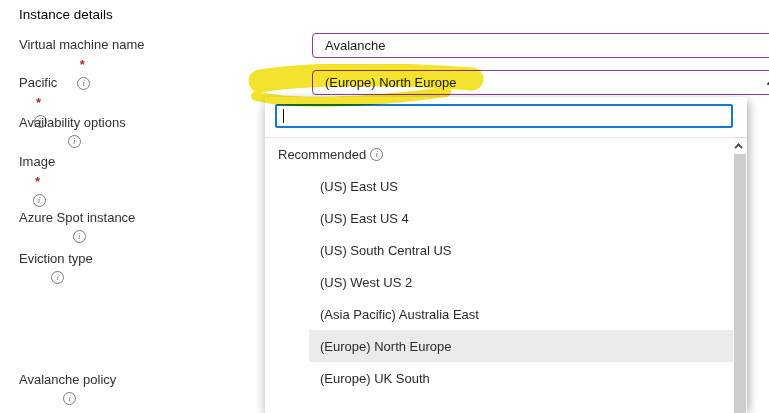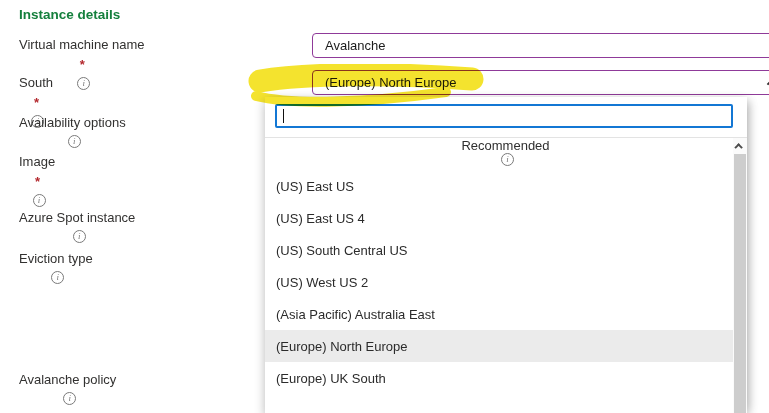--- a/index.html
+++ b/index.html
@@ -1,20 +1,20 @@
 <!DOCTYPE html>
 <html><head>
 <meta charset="utf-8">
 <style>
   * { margin:0; padding:0; box-sizing:border-box; }
   html,body { width:769px; height:413px; overflow:hidden; background:#ffffff;
               font-family:"Liberation Sans","DejaVu Sans",sans-serif; }
   body { position:relative; color:#242424; font-size:13px; }
 
-  .heading { position:absolute; left:19px; top:7px; font-size:13.5px; font-weight:700; color:#15803d; }
+  .heading { position:absolute; left:19px; top:7px; font-size:13.5px; font-weight:400; color:#000000; }
 
   .label-row { position:absolute; left:19px; display:flex; align-items:center; gap:5px; color:#323130;flex-direction:column; }
   .req { color:#b3282d; font-weight:700; margin-left:1px; }
   .info-icon { display:inline-flex; align-items:center; justify-content:center;
                width:13px; height:13px; border:1px solid #7a7a7a; border-radius:50%;
                color:#7a7a7a; font-size:9px; line-height:1; margin-left:4px; flex:0 0 auto; }
   .info-icon::after { content:"i"; font-family:"Liberation Serif",serif; font-style:italic; }
 
   .field-box { position:absolute; left:265px; width:482px; height:25px; background:#fff;
                border:1px solid #8f3a99; border-radius:4px; display:flex; align-items:center;margin-left:47px; }
@@ -29,22 +29,22 @@
                     box-shadow:0 4px 10px rgba(0,0,0,.28), 6px 0 10px -4px rgba(0,0,0,.14); }
   .search-wrap { position:absolute; left:10px; top:7px; width:458px; height:24px;
                  border:2px solid #1377d4; border-radius:2px; background:#fff; display:flex; align-items:center; }
   input.search-input { border:none; outline:none; width:100%; height:100%; padding:0 6px;
                        font:13px "Liberation Sans","DejaVu Sans",sans-serif; background:transparent;
                        caret-color:#000; }
   .text-cursor { position:absolute; left:6px; top:3px; width:1px; height:14px; background:#111; }
   .panel-divider { position:absolute; left:0; top:40px; width:482px; height:1px; background:#e3e3e3; }
 
   .option-list { position:absolute; left:0; top:41px; right:14px; }
-  .group-header { height:32px; display:flex; align-items:center; padding-left:13px; color:#2f2f2f;flex-direction:column; }
-  .opt { height:32px; display:flex; align-items:center; padding-left:11px; color:#2b2b2b; cursor:pointer; }
+  .group-header { height:32px; display:flex; align-items:center; padding-left:13px; color:#2f2f2f; }
+  .opt { height:32px; display:flex; align-items:center; padding-left:11px; color:#2b2b2b; cursor:pointer;margin-left:44px; }
   .opt-highlight { background:#ebebeb; }
 
   .scrollbar { position:absolute; top:41px; right:0; bottom:0; width:14px; background:#fbfbfb; }
   .scroll-up { height:15px; display:flex; align-items:center; justify-content:center; }
   .scroll-up-icon { width:6px; height:6px; border-left:2px solid #4d4d4d; border-top:2px solid #4d4d4d;
                     transform:rotate(45deg) translateY(2px); }
   .scroll-thumb { position:absolute; top:16px; bottom:0; left:1px; width:12px; background:#cdcdcd; }
 
   .annotation { position:absolute; left:246px; top:64px; width:244px; height:48px;
                 z-index:40; pointer-events:none; mix-blend-mode:multiply; opacity:.92; }
@@ -53,21 +53,21 @@
 <body>
 
 <div class="heading">Instance details</div>
 
 <div class="label-row" style="top:37px">
   <span>Virtual machine name</span>
     <span class="req">*</span>
   <span class="info-icon"></span>
 </div>
 <div class="label-row" style="top:75px">
-  <span>South</span>
+  <span>Pacific</span>
     <span class="req">*</span>
   <span class="info-icon"></span>
 </div>
 <div class="label-row" style="top:115px">
   <span>Availability options</span>
   <span class="info-icon"></span>
 </div>
 <div class="label-row" style="top:154px">
   <span>Image</span>
     <span class="req">*</span>

